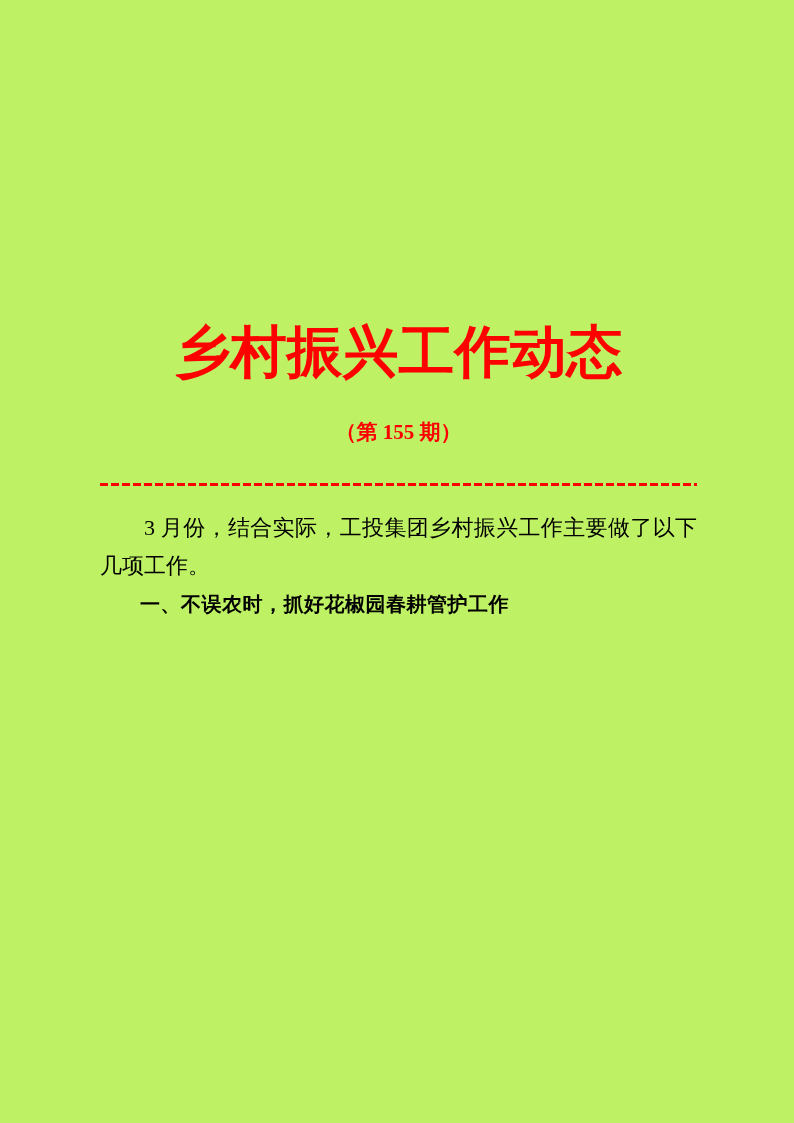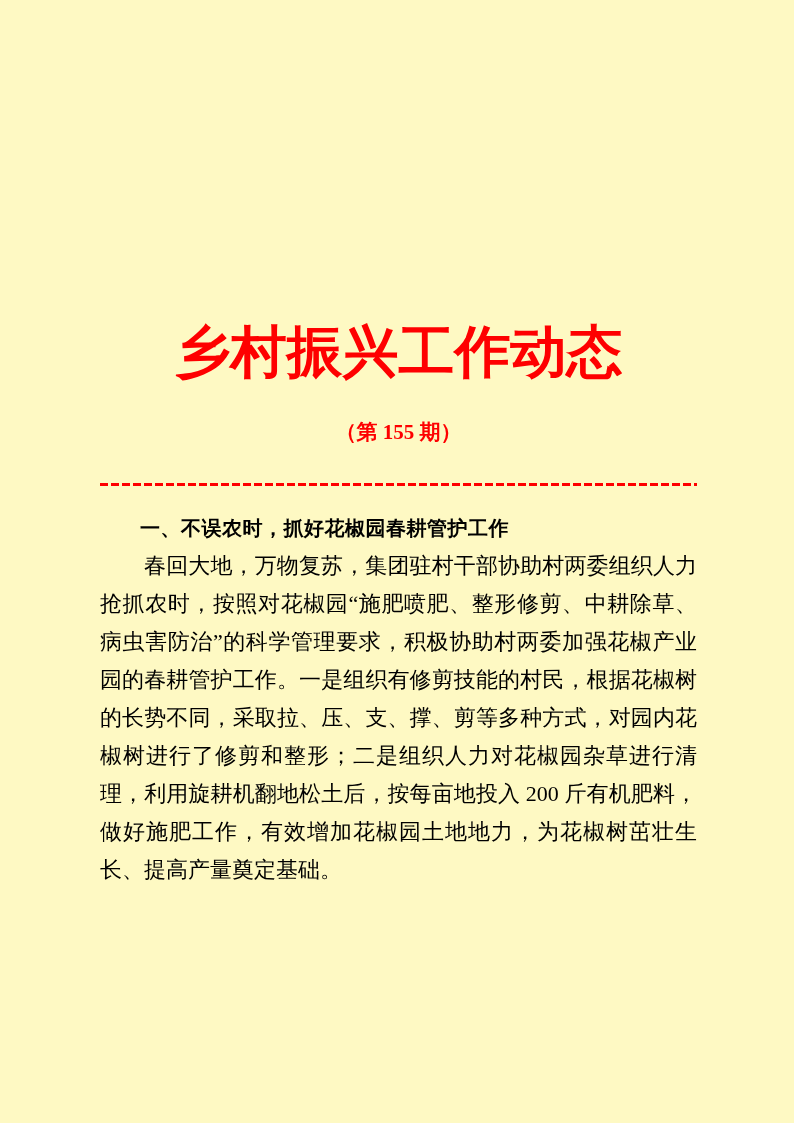--- a/index.html
+++ b/index.html
@@ -5,21 +5,21 @@
   html, body {
     margin: 0;
     padding: 0;
     background: #ffffff;
   }
   .page {
     position: relative;
     width: 794px;
     height: 1123px;
     margin: 0 auto;
-    background: #fef9c3;
+    background: #bef264;
     box-sizing: border-box;
     padding: 317px 97px 0 100px;
     overflow: hidden;
     font-family: "Liberation Serif", "DejaVu Serif", serif;
     color: #000000;
   }
   .doc-title {
     font-size: 56px;
     line-height: 70px;
     font-weight: bold;
@@ -74,20 +74,20 @@
 <div class="page">
 
   <div class="doc-title">乡村振兴工作动态</div>
 
   <div class="issue-no">（第 155 期）</div>
 
   <div class="red-divider"></div>
 
   <div class="doc-body">
 
+    <p class="body-para">3 月份，结合实际，工投集团乡村振兴工作主要做了以下几项工作。</p>
 
     <p class="section-heading">一、不误农时，抓好花椒园春耕管护工作</p>
 
-    <p class="body-para">春回大地，万物复苏，集团驻村干部协助村两委组织人力抢抓农时，按照对花椒园“施肥喷肥、整形修剪、中耕除草、病虫害防治”的科学管理要求，积极协助村两委加强花椒产业园的春耕管护工作。一是组织有修剪技能的村民，根据花椒树的长势不同，采取拉、压、支、撑、剪等多种方式，对园内花椒树进行了修剪和整形；二是组织人力对花椒园杂草进行清理，利用旋耕机翻地松土后，按每亩地投入 200 斤有机肥料，做好施肥工作，有效增加花椒园土地地力，为花椒树茁壮生长、提高产量奠定基础。</p>
 
   </div>
 
 </div>
 
 </body></html>

